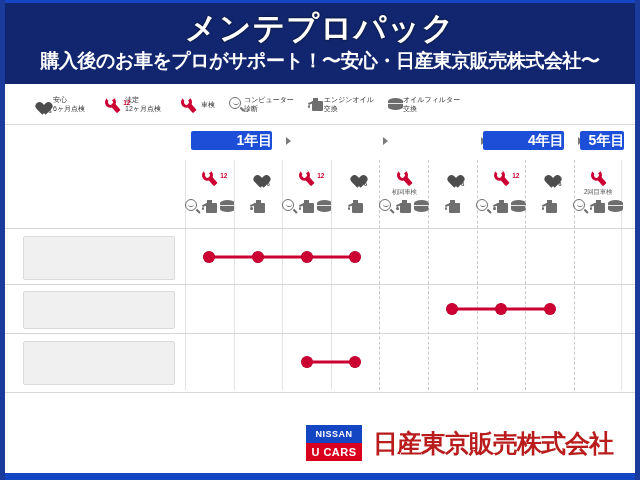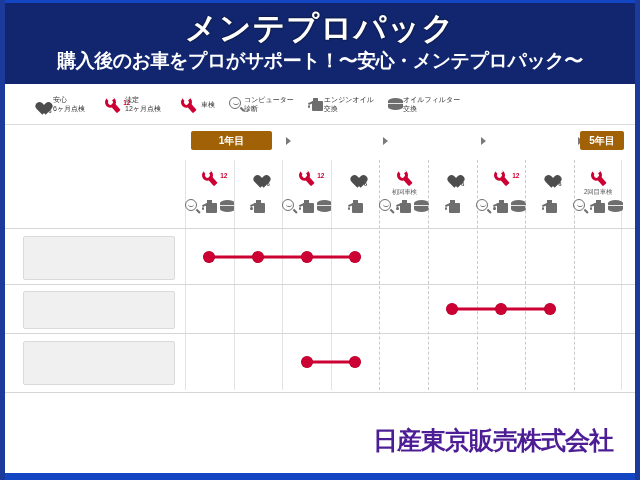--- a/index.html
+++ b/index.html
@@ -66,22 +66,22 @@
      border-radius:50% 50% 50% 50%/60% 60% 40% 40%;}
 
   .filter{width:15px;height:12px;position:relative;}
   .filter .t{position:absolute;left:0;top:0;width:15px;height:6px;background:#6e6e6e;border-radius:50%;}
   .filter .m{position:absolute;left:0;top:3px;width:15px;height:6px;background:#6e6e6e;}
   .filter .b{position:absolute;left:0;top:5.6px;width:15px;height:6px;background:#6e6e6e;border-radius:50%;}
   .filter .ln{position:absolute;left:0;top:5px;width:15px;height:1px;background:#fff;opacity:.85;}
 
   
   .yearbar{position:absolute;left:180px;top:131px;width:438px;height:26px;}
-  .ycell{position:absolute;top:0;height:19px;line-height:19px;text-align:center;
-         background:#a16207;color:#fff;font-size:10px;font-weight:bold;border-radius:2px;}
+  .ycell{position:absolute;top:0;height:19px;line-height:19px;text-align:right;
+         background:#1d4ed8;color:#fff;font-size:14px;font-weight:bold;border-radius:2px;}
   .yarrow{position:absolute;top:6px;width:0;height:0;border-left:5px solid #7a7a7a;
           border-top:4px solid transparent;border-bottom:4px solid transparent;}
 
   
   .grid{position:absolute;left:180px;top:160px;width:438px;height:230px;}
   .col{position:absolute;top:0;width:48.6px;height:230px;box-sizing:border-box;
        border-left:1px solid #e3e3e3;}
   .col.dash{border-left:1px dashed #c9c9c9;}
   .col.last{border-right:1px solid #e3e3e3;}
   .colhead{position:relative;height:58px;}
@@ -108,31 +108,31 @@
 
   
   .footer{position:absolute;left:0;bottom:0;width:630px;height:66px;background:#fff;}
   .footer .fbar{position:absolute;left:0;bottom:0;width:100%;height:7px;background:#1446c4;}
   .fwrap{position:absolute;right:22px;top:10px;display:flex;align-items:center;}
   .nissan-logo{width:56px;height:36px;margin-right:10px;border:1px solid #fff;}
   .nl-top{height:18px;background:#1446c4;color:#fff;font-size:9px;font-weight:bold;
           display:flex;align-items:center;justify-content:center;letter-spacing:.5px;}
   .nl-bot{height:18px;background:#d8001c;color:#fff;font-size:11px;font-weight:bold;
           display:flex;align-items:center;justify-content:center;letter-spacing:.5px;}
-  .company{font-size:25px;font-weight:bold;color:#4c1d95;letter-spacing:-1px;}
+  .company{font-size:25px;font-weight:bold;color:#b91c1c;letter-spacing:-1px;}
 </style>
 </head>
 <body>
 
 <div id="page">
 
   <div class="header">
     <div class="bar-top"></div>
     <div class="title">メンテプロパック</div>
-    <div class="subtitle">購入後のお車をプロがサポート！〜安心・メンテプロパック〜</div>
+    <div class="subtitle">購入後のお車をプロがサポート！〜安心・日産東京販売株式会社〜</div>
   </div>
 
   <div class="legend">
     <div class="legend-row" id="legend-row">
         <div class="legend-item">
           <span class="legend-ico" style="transform:scale(1)">
             <span class="heart" style="position:relative">
               <span class="badge">6</span>
             </span>
           </span>
@@ -206,20 +206,21 @@
           </span>
         </div>
       </div>
   </div>
 
   <div class="yearbar" id="yearbar">
       <div class="ycell" style="left: 6px; width: 81.2px;">1年目</div>
       <div class="yarrow" style="left: 101.2px;"></div>
       <div class="yarrow" style="left: 198.4px;"></div>
       <div class="yarrow" style="left: 295.6px;"></div>
+      <div class="ycell" style="left: 297.6px; width: 81.2px;">4年目</div>
       <div class="yarrow" style="left: 392.8px;"></div>
       <div class="ycell" style="left: 394.8px; width: 44.6px;">5年目</div>
     </div>
 
   <div class="grid" id="grid">
       <div class="col" style="left: 0px;">
         <div class="colhead">
           <div class="mainico">
             <span class="legend-ico" style="transform:scale(1)">
               <span class="wrench">
@@ -526,18 +527,22 @@
       </div>
       <div class="track" style="top: 362px; left: 180px; width: 437.4px;">
         <div class="tline" style="left: 121.5px; width: 48.6px;"></div>
         <div class="tdot" style="left: 121.5px;"></div>
         <div class="tdot" style="left: 170.1px;"></div>
       </div>
     </div>
 
   <div class="footer">
     <div class="fwrap">
+      <div class="nissan-logo">
+        <div class="nl-top">NISSAN</div>
+        <div class="nl-bot">U CARS</div>
+      </div>
       <div class="company">日産東京販売株式会社</div>
     </div>
     <div class="fbar"></div>
   </div>
 
 </div>
 
 </body></html>

